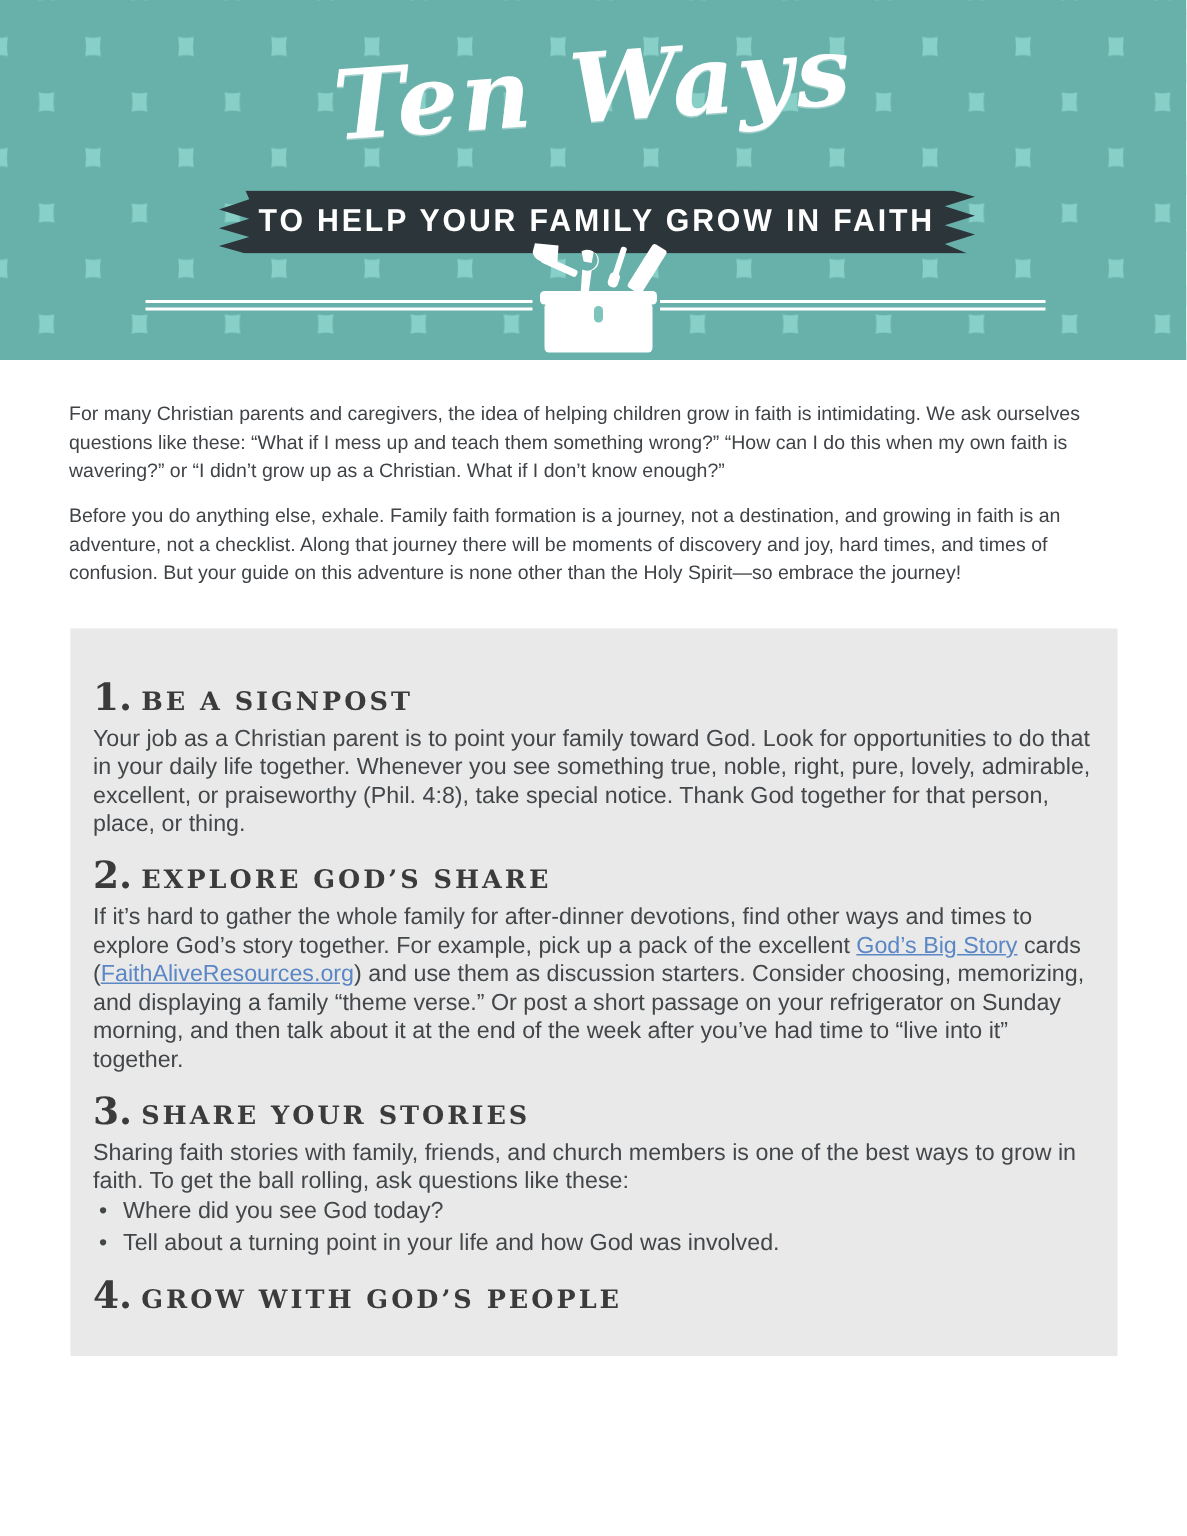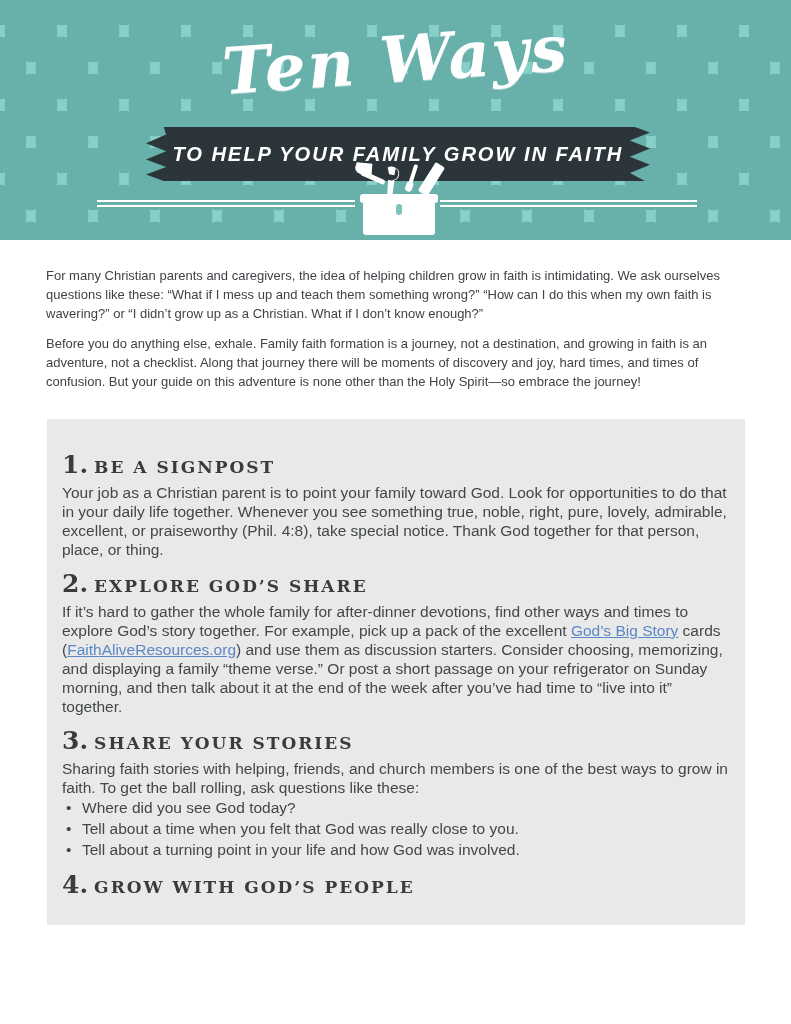--- a/index.html
+++ b/index.html
@@ -34,27 +34,26 @@
     font-weight:bold;
     font-size:64px;
     color:#ffffff;
     transform:rotate(-4deg);
     letter-spacing:2px;
     text-shadow:0 1px 0 rgba(255,255,255,0.4);
   }
   .ribbon {
     position:absolute;
     top:127px; left:146px;
-    width:504px; height:54px;
+    width:504px; height:42px;
     background:#2b353a;
     display:flex; align-items:center; justify-content:center;
     clip-path:polygon(3.5% 0%, 97% 0%, 100% 10%, 96% 25%, 100% 40%, 96% 55%,
                       100% 70%, 96% 85%, 99% 100%, 3.5% 100%, 0% 88%, 4% 74%,
                       0% 60%, 4% 45%, 0% 30%, 4% 14%);
-    font-style:italic;
   }
   .ribbon-text {
     color:#ffffff;
     font-weight:bold;
     font-size:21px;
     letter-spacing:2px;
     white-space:nowrap;
     transform:scaleX(0.96);
   }
   .rule {
@@ -181,24 +180,23 @@
       <div class="tip-heading">
         <span class="tip-number">2.</span><span class="tip-title">EXPLORE GOD’S SHARE</span>
       </div>
       <p class="tip-body"><span>If it’s hard to gather the whole family for after-dinner devotions, find other ways and times to explore God’s story together. For example, pick up a pack of the excellent </span><a href="#">God’s Big Story</a><span> cards (</span><a href="#">FaithAliveResources.org</a><span>) and use them as discussion starters. Consider choosing, memorizing, and displaying a family “theme verse.” Or post a short passage on your refrigerator on Sunday morning, and then talk about it at the end of the week after you’ve had time to “live into it” together.</span></p>
     </div>
 
     <div class="tip">
       <div class="tip-heading">
         <span class="tip-number">3.</span><span class="tip-title">SHARE YOUR STORIES</span>
       </div>
-      <p class="tip-body">Sharing faith stories with helping, friends, and church members is one of the best ways to grow in faith. To get the ball rolling, ask questions like these:</p>
+      <p class="tip-body">Sharing faith stories with family, friends, and church members is one of the best ways to grow in faith. To get the ball rolling, ask questions like these:</p>
       <ul class="tip-bullets">
         <li>Where did you see God today?</li>
-        <li>Tell about a time when you felt that God was really close to you.</li>
         <li>Tell about a turning point in your life and how God was involved.</li>
       </ul>
     </div>
 
     <div class="tip">
       <div class="tip-heading">
         <span class="tip-number">4.</span><span class="tip-title">GROW WITH GOD’S PEOPLE</span>
       </div>
     </div>
 

